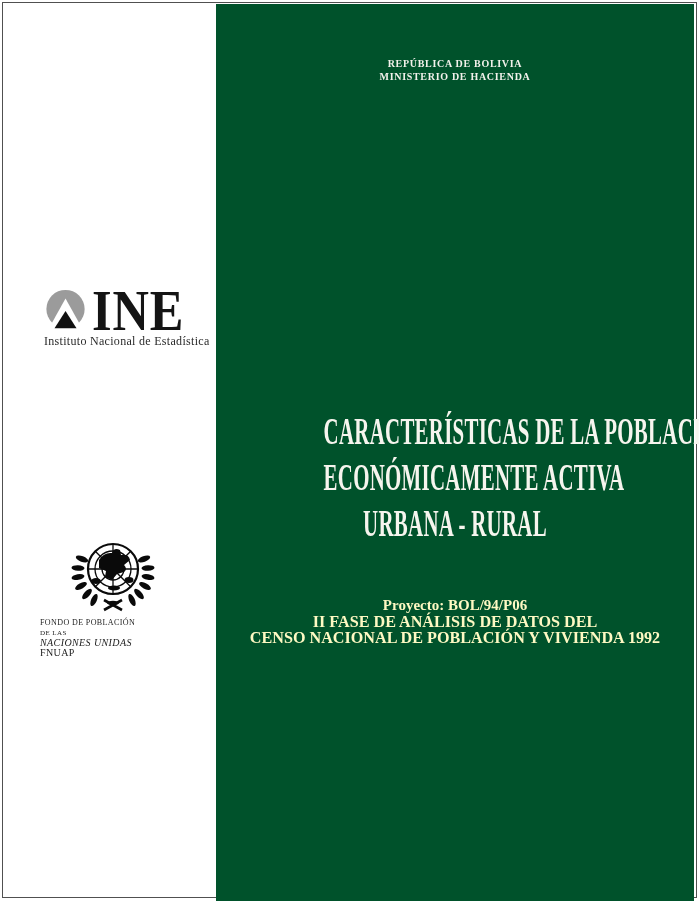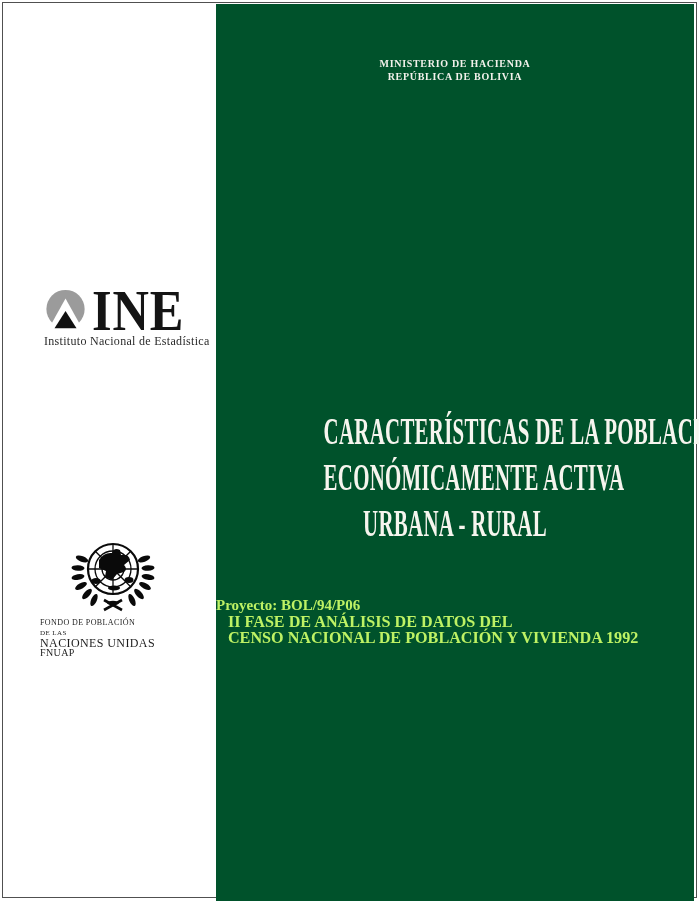--- a/index.html
+++ b/index.html
@@ -23,22 +23,22 @@
   }
   .cover-title{
     position:absolute;top:404px;left:0;width:100%;text-align:center;
     color:#f6f5ee;font-weight:bold;font-size:38px;line-height:46px;
   }
   .cover-title .t-line{
     white-space:nowrap;transform:scaleX(0.55);transform-origin:50% 50%;
     letter-spacing:0.5px;
   }
   .cover-subtitle{
-    position:absolute;top:593px;left:0;width:100%;text-align:left;
-    color:#bef264;font-weight:bold;line-height:16.5px;
+    position:absolute;top:593px;left:0;width:100%;text-align:center;
+    color:#fef9c3;font-weight:bold;line-height:16.5px;
   }
   .cover-subtitle .s-proj{font-size:15px;}
   .cover-subtitle .s-line{
     font-size:17px;white-space:nowrap;transform:scaleX(0.95);
     transform-origin:50% 50%;
   }
   
   .ine-logo{position:absolute;left:44px;top:288px;width:150px;z-index:2;}
   .ine-row{display:flex;align-items:flex-end;}
   .ine-mark{width:44px;height:44px;flex:0 0 auto;}
@@ -50,35 +50,35 @@
   .ine-caption{
     margin-top:2px;text-align:left;font-size:12px;color:#2b2b2b;
     letter-spacing:0.3px;white-space:nowrap;width:100%;
   }
   
   .un-logo{position:absolute;left:40px;top:536px;width:145px;z-index:2;}
   .un-emblem{display:block;margin:0 auto;}
   .un-caption{color:#1d1d1d;line-height:10px;letter-spacing:0.4px;margin-top:4px;}
   .un-caption .u1{font-size:8px;}
   .un-caption .u2{font-size:7px;}
-  .un-caption .u3{font-size:12px;}
+  .un-caption .u3{font-size:10px;font-style:italic;}
   .un-caption .u4{font-size:10px;}
 </style>
 </head>
 <body>
 
 <div class="page">
 
   <div class="frame"></div>
 
   <div class="green-panel">
 
     <div class="cover-header">
+      <div>REPÚBLICA DE BOLIVIA</div>
       <div>MINISTERIO DE HACIENDA</div>
-      <div>REPÚBLICA DE BOLIVIA</div>
     </div>
 
     <div class="cover-title">
       <div class="t-line">CARACTERÍSTICAS DE LA POBLACIÓN</div>
       <div class="t-line">ECONÓMICAMENTE ACTIVA</div>
       <div class="t-line">URBANA - RURAL</div>
     </div>
 
     <div class="cover-subtitle">
       <div class="s-proj">Proyecto: BOL/94/P06</div>

